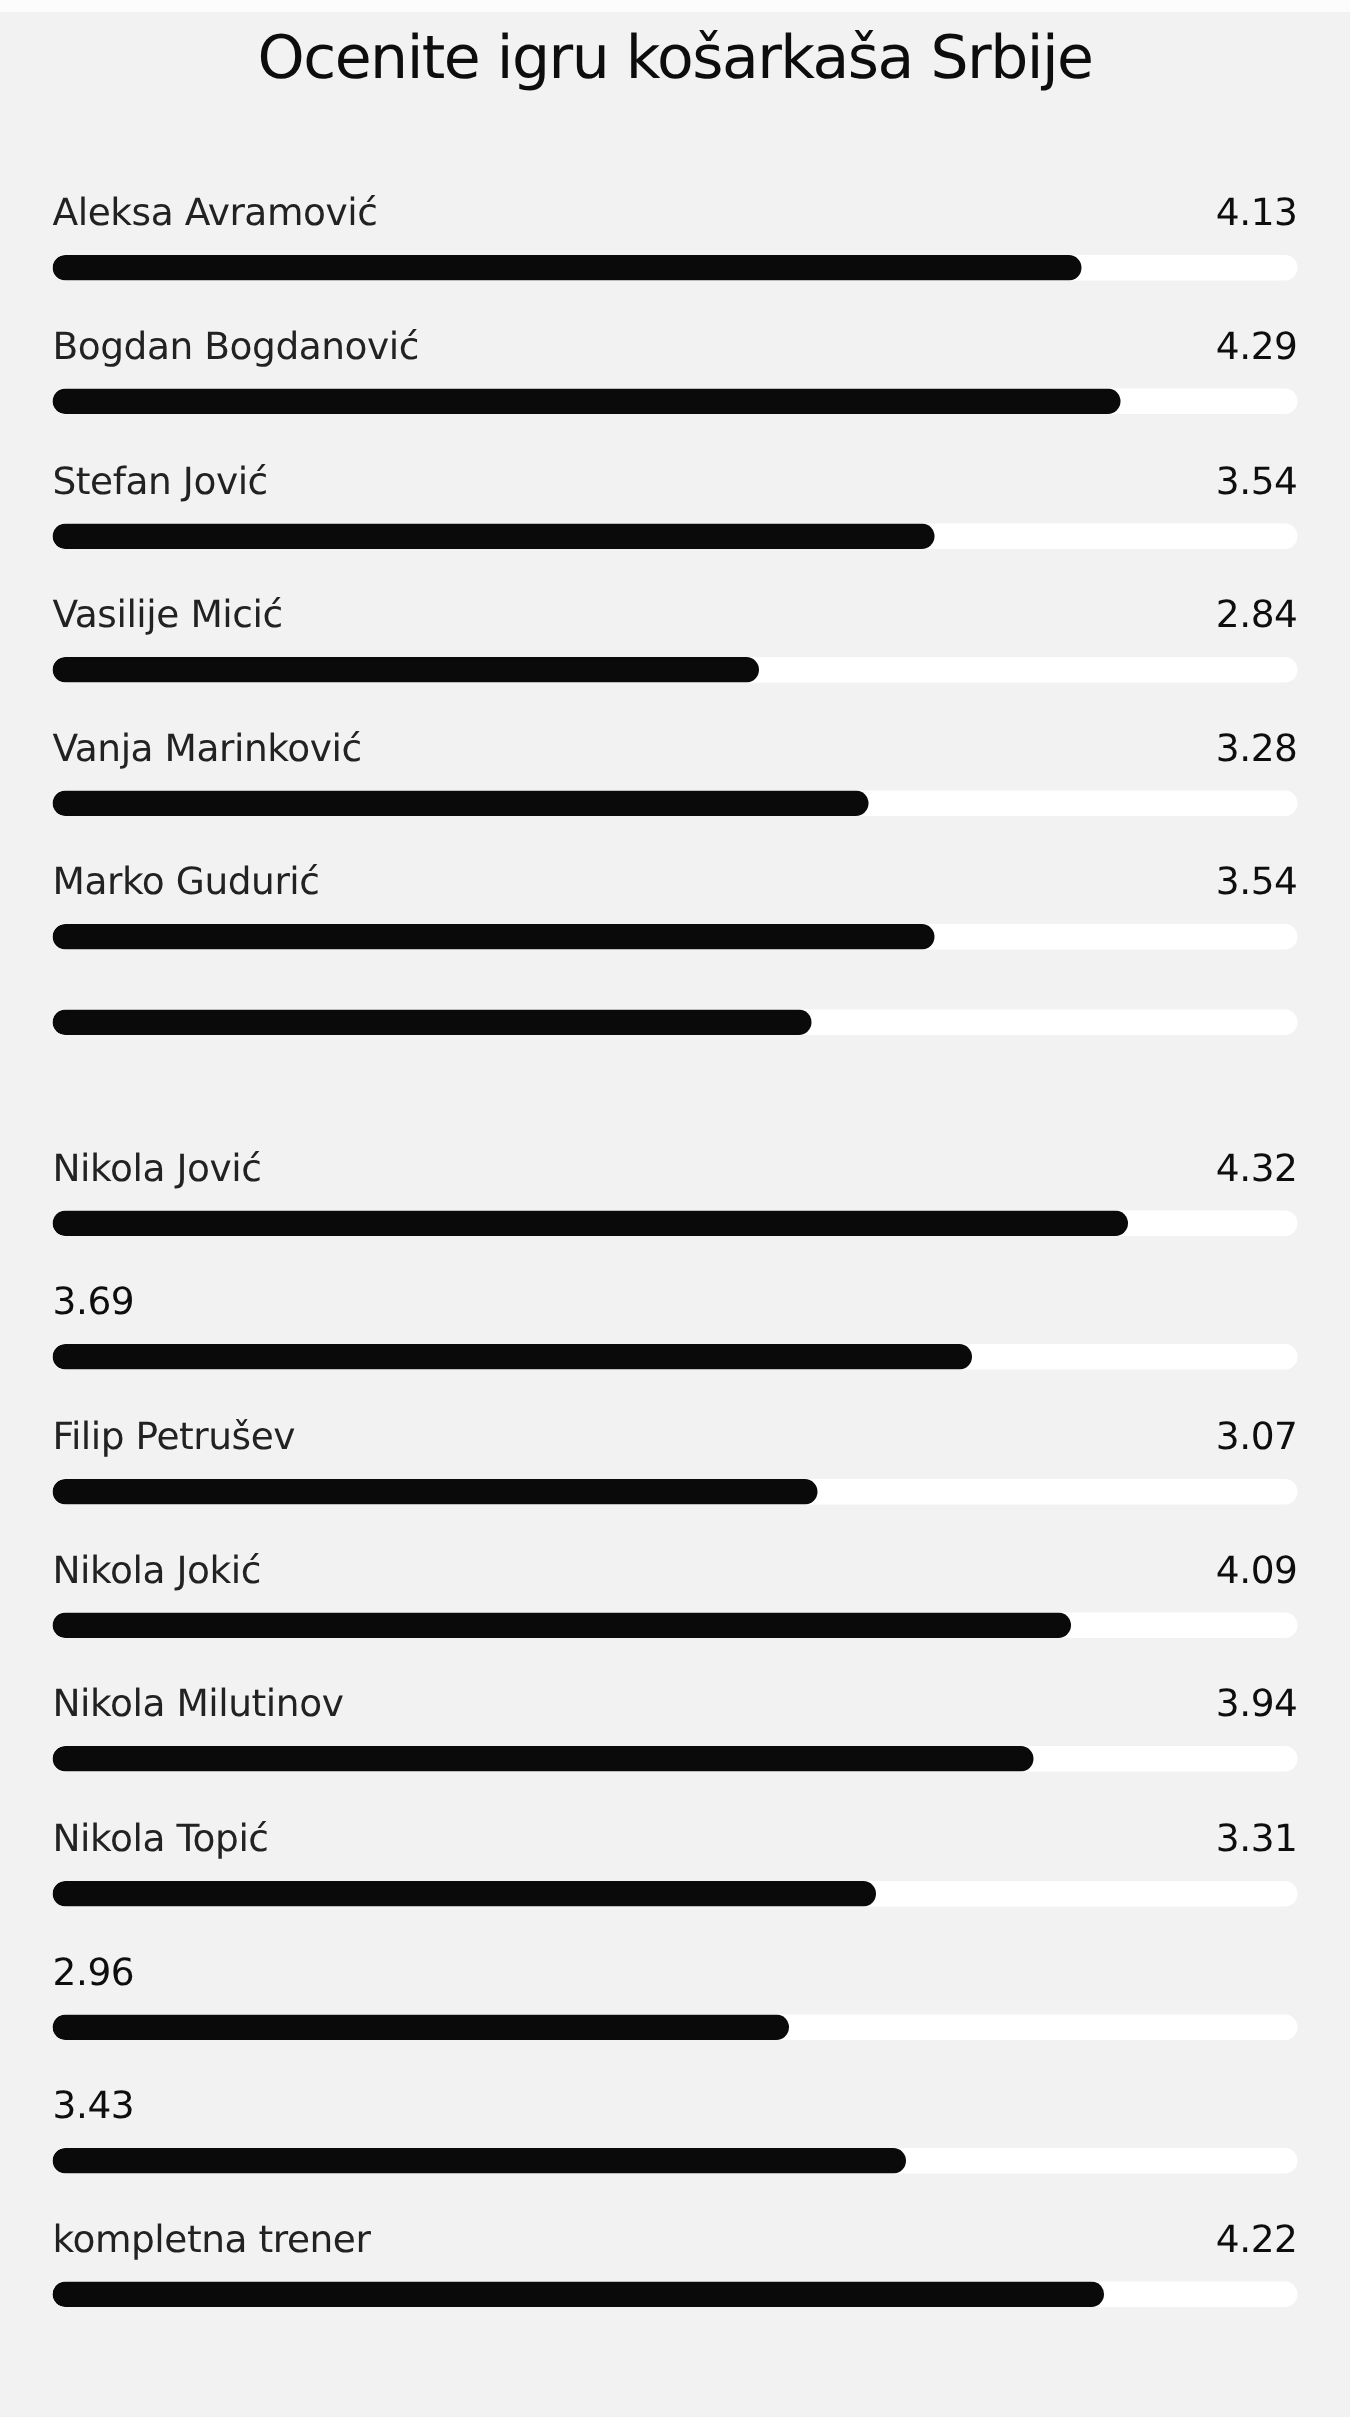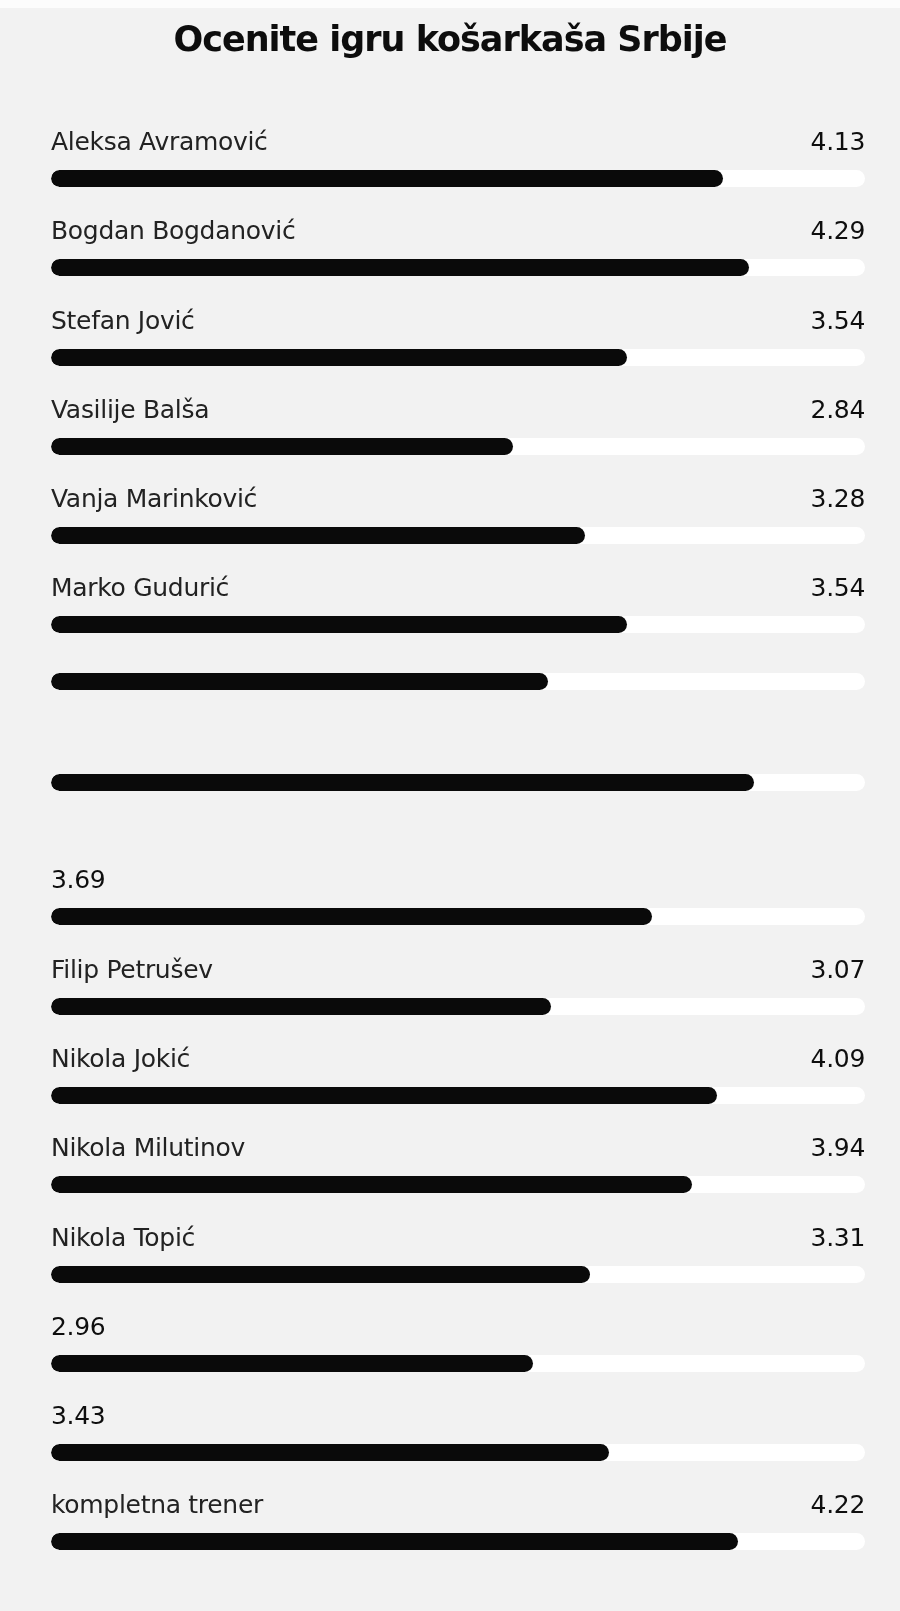--- a/index.html
+++ b/index.html
@@ -11,32 +11,31 @@
     font-family: "DejaVu Sans", "Liberation Sans", sans-serif;
   }
   .top-strip {
     height: 8px;
     width: 100%;
     background: #fcfcfc;
   }
   .title {
     margin: 5px 0 0 0;
     text-align: center;
-    font-size: 35px;
+    font-size: 40px;
     line-height: 53px;
-    font-weight: 700;
+    font-weight: 400;
     letter-spacing: -1px;
     color: #0d0d0d;
   }
   .rows {
     padding: 59px 35px 0 35px;
   }
   .row {
     height: 89.3px;
-    margin-left: 16px;
   }
   .row-head {
     display: flex;
     justify-content: space-between;
     align-items: baseline;
     font-size: 25px;
     line-height: 33px;
     letter-spacing: -0.3px;
   }
   .player-name { color: #222222; }
@@ -89,21 +88,21 @@
       <span class="player-name">Stefan Jović</span>
       <span class="player-rating">3.54</span>
     </div>
     <div class="track">
       <div class="fill" style="width: 70.8%;"></div>
     </div>
   </div>
 
   <div class="row">
     <div class="row-head">
-      <span class="player-name">Vasilije Balša</span>
+      <span class="player-name">Vasilije Micić</span>
       <span class="player-rating">2.84</span>
     </div>
     <div class="track">
       <div class="fill" style="width: 56.8%;"></div>
     </div>
   </div>
 
   <div class="row">
     <div class="row-head">
       <span class="player-name">Vanja Marinković</span>
@@ -124,20 +123,24 @@
     </div>
   </div>
 
   <div class="row">
     <div class="track">
       <div class="fill" style="width: 61%;"></div>
     </div>
   </div>
 
   <div class="row">
+    <div class="row-head">
+      <span class="player-name">Nikola Jović</span>
+      <span class="player-rating">4.32</span>
+    </div>
     <div class="track">
       <div class="fill" style="width: 86.4%;"></div>
     </div>
   </div>
 
   <div class="row">
     <div class="row-head">
       <span class="player-rating">3.69</span>
     </div>
     <div class="track">

